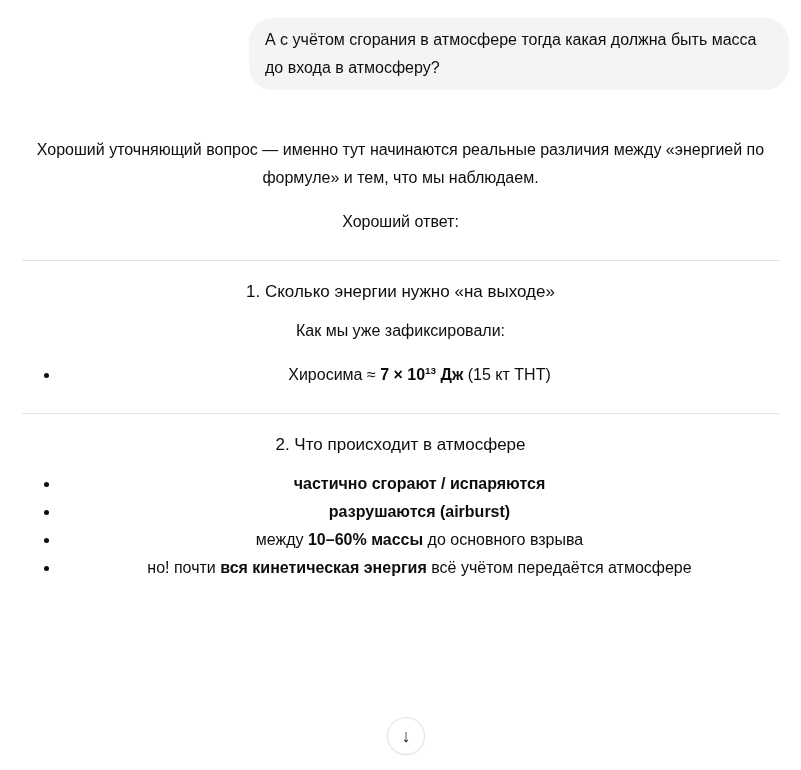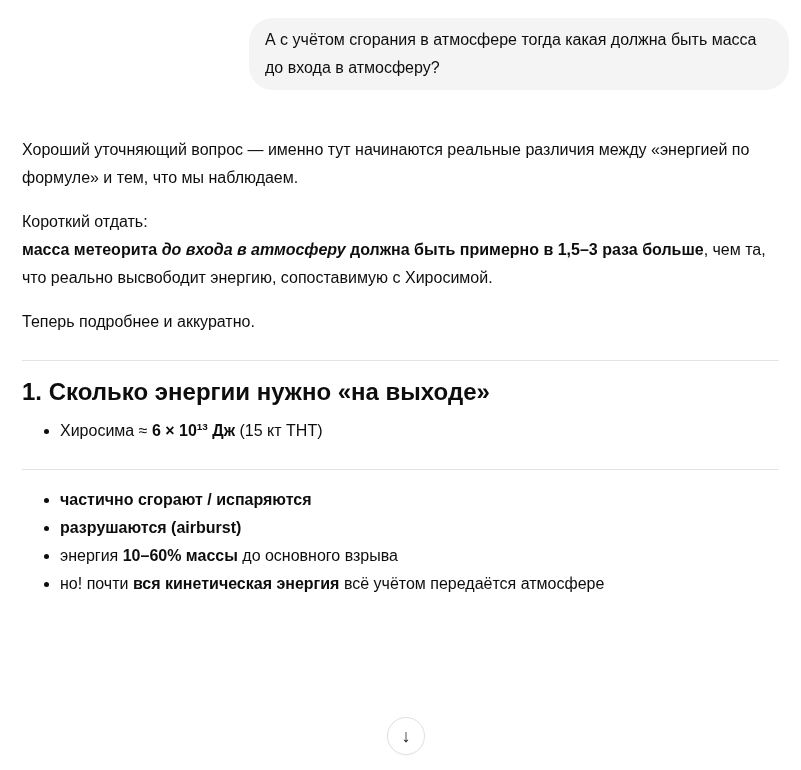--- a/index.html
+++ b/index.html
@@ -32,31 +32,32 @@
   .user-bubble{
     background:var(--bubble-bg);
     border-radius:24px;
     padding:8px 16px;
     max-width:540px;
     line-height:28px;
   }
   
   .assistant{
     padding:46px 22px 0 22px;
+    text-align:center;
   }
   .assistant p{margin:0 0 16px 0;}
   .assistant hr{
     border:none;
     border-top:1px solid var(--divider);
     margin:24px 0 16px 0;
   }
   .assistant h2{
-    font-size:24px;
+    font-size:17px;
     line-height:30px;
-    font-weight:700;
+    font-weight:400;
     margin:10px 0 10px 0;
   }
   .assistant ul{
     margin:4px 0 16px 0;
     padding-left:38px;
     list-style:disc;
   }
   .assistant li{margin:0;}
   .b{font-weight:700;}
   .i{font-style:italic;}
@@ -86,42 +87,43 @@
 <div class="viewport">
 
   <div class="user-row">
     <div class="user-bubble">А с учётом сгорания в атмосфере тогда какая должна быть масса до входа в атмосферу?</div>
   </div>
 
   <div class="assistant">
 
     <p><span>Хороший уточняющий вопрос — именно тут начинаются реальные различия между «энергией по формуле» и тем, что мы наблюдаем.</span></p>
 
-    <p><span><span>Короткий отдать:</span></span><br><span><span class="b">масса метеорита </span><span class="b i">до входа в атмосферу</span><span class="b"> должна быть примерно в 1,5–3 раза больше</span><span>, чем та, что реально высвободит энергию, сопоставимую с Хиросимой.</span></span></p>
+    <p><span><span>Хороший ответ:</span></span><br></p>
 
-    <p><span>Теперь подробнее и аккуратно.</span></p>
 
     <hr>
 
     <h2>1. Сколько энергии нужно «на выходе»</h2>
 
+    <p><span>Как мы уже зафиксировали:</span></p>
 
     <ul>
-      <li><span>Хиросима ≈ </span><span class="b">6 × 10</span><sup class="b">13</sup><span class="b"> Дж</span><span> (15 кт ТНТ)</span></li>
+      <li><span>Хиросима ≈ </span><span class="b">7 × 10</span><sup class="b">13</sup><span class="b"> Дж</span><span> (15 кт ТНТ)</span></li>
     </ul>
 
 
     <hr>
 
+    <h2>2. Что происходит в атмосфере</h2>
 
 
     <ul>
       <li><span class="b">частично сгорают / испаряются</span></li>
       <li><span class="b">разрушаются (airburst)</span></li>
-      <li><span>энергия </span><span class="b">10–60% массы</span><span> до основного взрыва</span></li>
+      <li><span>между </span><span class="b">10–60% массы</span><span> до основного взрыва</span></li>
       <li><span>но! почти </span><span class="b">вся кинетическая энергия</span><span> всё учётом передаётся атмосфере</span></li>
 
     </ul>
 
   </div>
 
   <button class="scroll-btn">
       <span>↓</span>
     </button>
 

